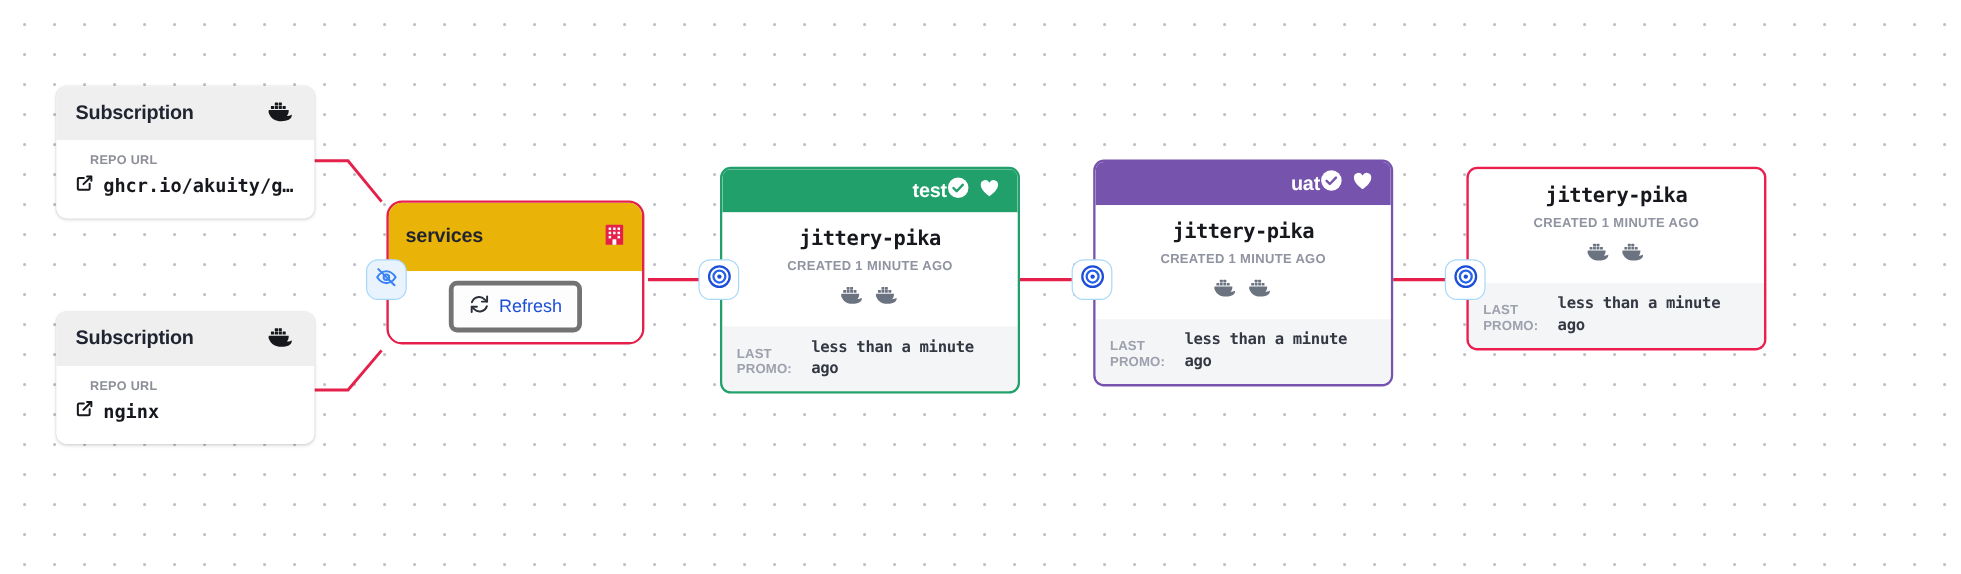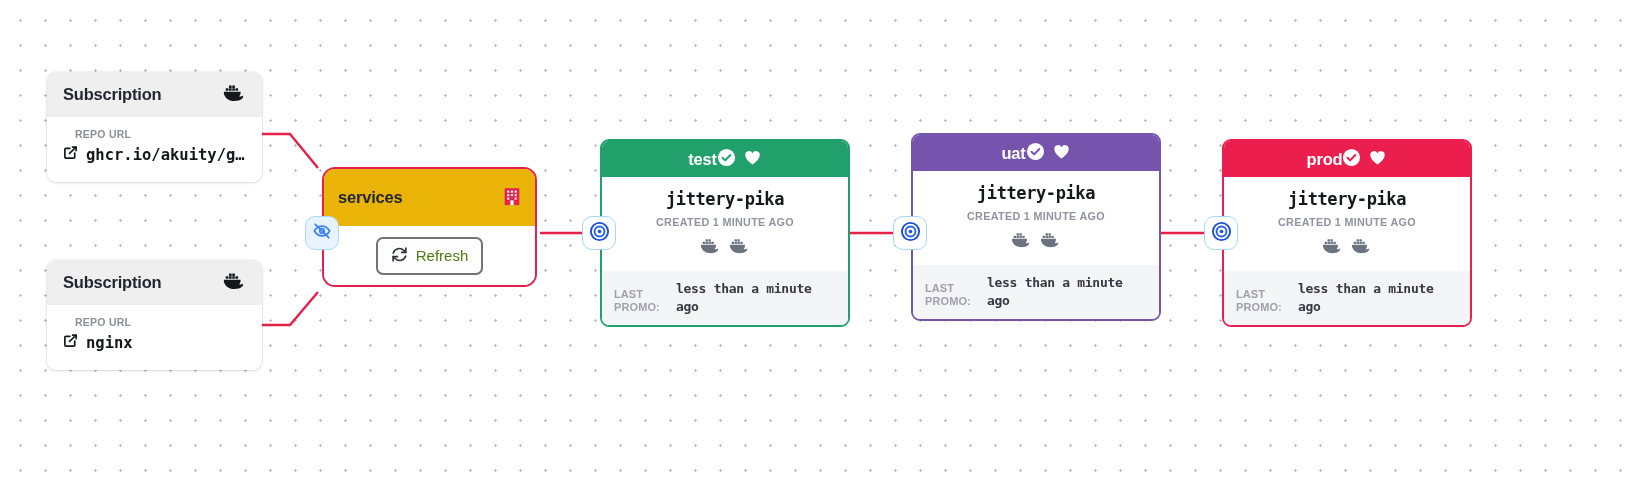--- a/index.html
+++ b/index.html
@@ -61,39 +61,39 @@
     padding:0 14px;box-sizing:border-box;
   }
   .wh-title{font-size:16.5px;font-weight:bold;color:#1f2430;letter-spacing:-.2px;}
   .wh-body{
     background:#fff;height:59px;
     display:flex;align-items:center;justify-content:center;
   }
   .refresh-btn{
     display:inline-flex;align-items:center;gap:8px;
     background:#fdfdfd;
-    border:2px solid #737373;
+    border:4px solid #737373;
     border-radius:7px;
     padding:7px 13px;
-    font-size:15px;color:#4d7c0f;
+    font-size:15px;color:#1d4ed8;
     cursor:pointer;
   }
 
   
   .stage{
     position:absolute;
     width:250px;
     border-radius:9px;
     overflow:hidden;
     box-sizing:border-box;
     background:#fff;
   }
   .stage-head{
     height:36px;
-    display:flex;align-items:center;justify-content:center;
+    display:flex;align-items:center;justify-content:flex-end;
     padding:0 14px;box-sizing:border-box;
   }
   .stage-name{
     font-size:16.5px;font-weight:bold;color:#ffffff;letter-spacing:-.2px;
   }
   .stage-head-icons{display:flex;align-items:center;gap:7px;}
   .stage-body{
     background:#ffffff;
     padding:12px 10px 13px 10px;
     text-align:center;
@@ -390,36 +390,20 @@
     <span>
       <svg width="21" height="21" viewBox="0 0 22 22">
         <circle cx="11" cy="11" r="9" fill="none" stroke="#1d4ed8" stroke-width="2"></circle>
         <circle cx="11" cy="11" r="5.2" fill="none" stroke="#2563eb" stroke-width="2"></circle>
         <circle cx="11" cy="11" r="1.9" fill="#1d4ed8"></circle>
       </svg>
     </span>
   </div>
 
   <div class="stage" style="left:1222px;top:139px;border:2px solid #ec1e4e;">
-    <div class="stage-head" style="background:#ec1e4e;">
-      <span class="stage-name">prod</span>
-      <span class="stage-head-icons">
-        <span>
-          <svg width="19" height="19" viewBox="0 0 20 20">
-            <circle cx="10" cy="10" r="9" fill="#ffffff"></circle>
-            <path d="M5.8 10.2l2.8 2.8 5.4-5.6" fill="none" stroke="#ec1e4e" stroke-width="2.1" stroke-linecap="round" stroke-linejoin="round"></path>
-          </svg>
-        </span>
-        <span>
-          <svg width="19" height="19" viewBox="0 0 20 20">
-            <path d="M10 17.4S2.4 12.6 2.4 7.4A4 4 0 0 1 10 5.5 4 4 0 0 1 17.6 7.4C17.6 12.6 10 17.4 10 17.4z" fill="#ffffff"></path>
-          </svg>
-        </span>
-      </span>
-    </div>
     <div class="stage-body">
       <div class="freight-name">jittery-pika</div>
       <div class="freight-created">CREATED 1 MINUTE AGO</div>
       <div class="freight-icons">
         <span>
           <svg width="21" height="17" viewBox="0 0 24 20">
             <g fill="#6b7280">
               <rect x="6.2" y="5.6" width="2.8" height="2.6" rx=".3"></rect>
                 <rect x="9.6" y="5.6" width="2.8" height="2.6" rx=".3"></rect>
               <rect x="13" y="5.6" width="2.8" height="2.6" rx=".3"></rect>

